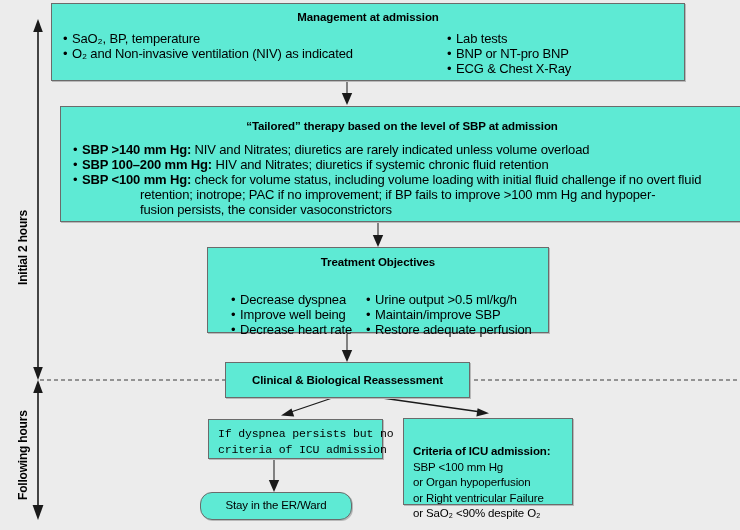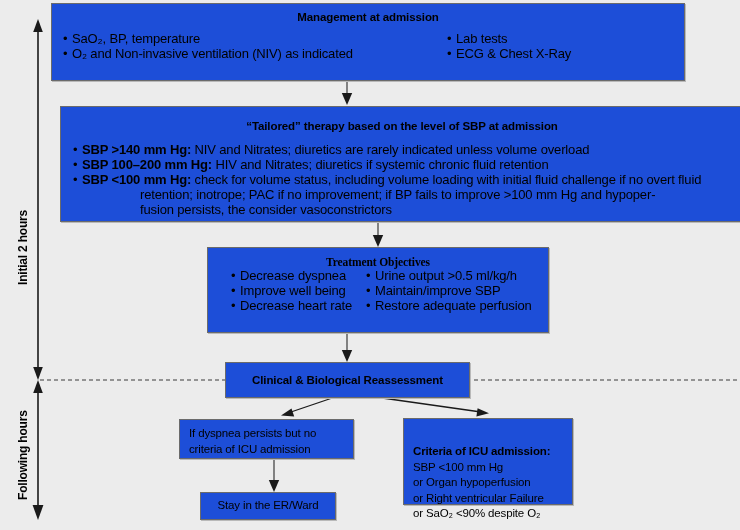--- a/index.html
+++ b/index.html
@@ -15,21 +15,21 @@
     overflow: hidden;
   }
   #canvas {
     position: relative;
     width: 740px;
     height: 530px;
   }
   .box {
     position: absolute;
     box-sizing: border-box;
-    background: #1d4ed8;
+    background: #5eead4;
     border: 1px solid #6b6b6b;
     box-shadow: 1px 1px 0 0 #b9b9b9;
   }
   .box-title {
     text-align: center;
     font-weight: bold;
     font-size: 11.5px;
     letter-spacing: -0.1px;
   }
   .bullets {
@@ -87,51 +87,51 @@
   }
   .hang {
     display: block;
     padding-left: 58px;
   }
 
   
   #box-objectives {
     left: 207px; top: 247px; width: 342px; height: 86px;
   }
-  #box-objectives .box-title { margin-top: 8px; font-family: Liberation Serif, serif; }
+  #box-objectives .box-title { margin-top: 8px; }
   #obj-cols {
     display: flex;
-    margin-top: 0;
+    margin-top: 24px;
     padding-left: 23px;
     align-items: center;
   }
   #obj-col-left { width: 135px; }
 
   
   #box-reassessment {
     left: 225px; top: 362px; width: 245px; height: 36px;
     display: flex; align-items: center; justify-content: center;
   }
   #box-reassessment .box-title { font-size: 11.5px; }
 
   
   #box-dyspnea {
-    left: 179px; top: 419px; width: 175px; height: 40px;
+    left: 208px; top: 419px; width: 175px; height: 40px; font-family: Liberation Mono, monospace;
   }
   #box-dyspnea .plainline { margin-left: 9px; }
   #box-dyspnea .lines { margin-top: 6px; }
 
   #box-icu {
     left: 403px; top: 418px; width: 170px; height: 87px;
   }
   #box-icu .lines { margin-top: 25px; margin-left: 9px; }
 
   #box-stay {
-    left: 200px; top: 492px; width: 136px; height: 28px;
-    display: flex; align-items: center; justify-content: center;
+    left: 200px; top: 492px; width: 152px; height: 28px;
+    display: flex; align-items: center; justify-content: center; border-radius: 12px;
   }
   #box-stay .plainline { font-size: 11.5px; }
 
   
   #connectors {
     position: absolute;
     left: 0; top: 0;
     width: 740px; height: 530px;
     pointer-events: none;
   }
@@ -218,20 +218,21 @@
 
   <div class="box" id="box-management">
     <div class="box-title">Management at admission</div>
     <div id="mgmt-cols">
       <ul class="bullets" id="mgmt-col-left">
         <li>SaO₂, BP, temperature</li>
         <li>O₂ and Non-invasive ventilation (NIV) as indicated</li>
       </ul>
       <ul class="bullets" id="mgmt-col-right">
         <li>Lab tests</li>
+        <li>BNP or NT-pro BNP</li>
         <li>ECG &amp; Chest X-Ray</li>
       </ul>
     </div>
   </div>
 
   <div class="box" id="box-tailored">
     <div class="box-title">“Tailored” therapy based on the level of SBP at admission</div>
     <ul class="bullets" id="tailored-list">
       <li><span class="b">SBP &gt;140 mm Hg:</span><span> NIV and Nitrates; diuretics are rarely indicated unless volume overload</span></li>
       <li><span class="b">SBP 100–200 mm Hg:</span><span> HIV and Nitrates; diuretics if systemic chronic fluid retention</span></li>

